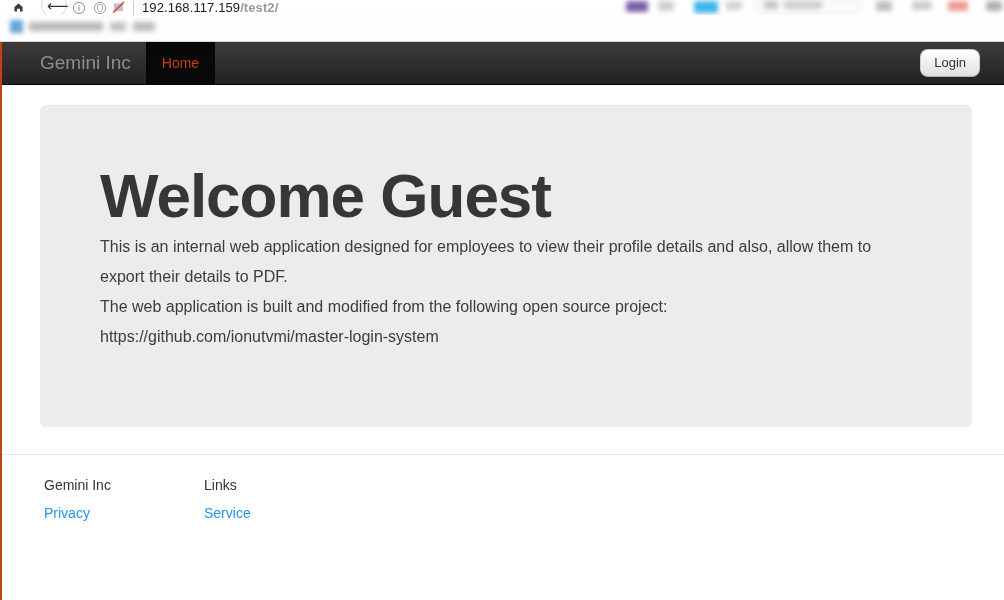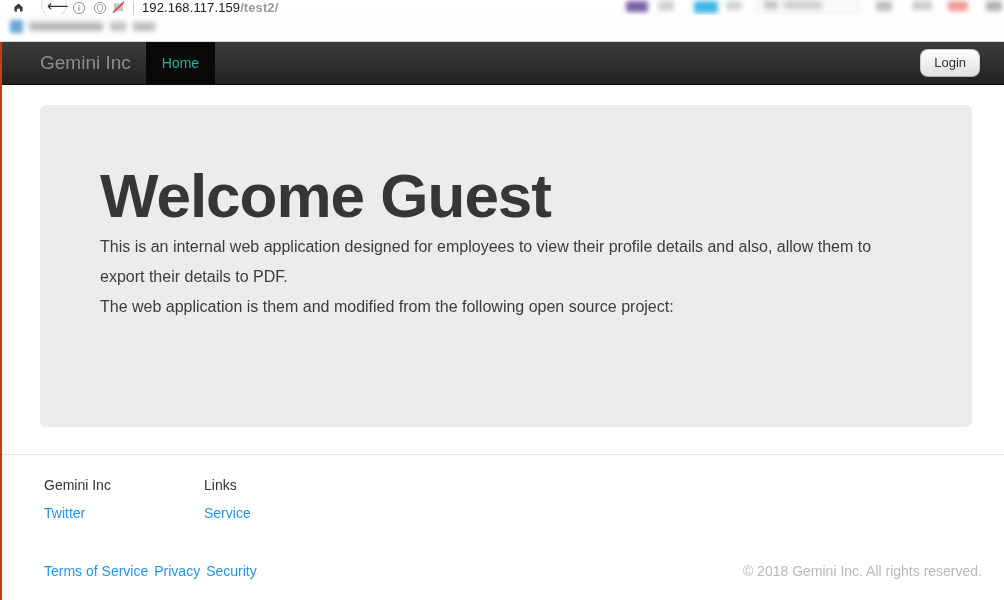--- a/index.html
+++ b/index.html
@@ -109,21 +109,21 @@
   #nav-links { display: flex; align-items: stretch; }
   .nav-link {
     display: flex; align-items: center;
     padding: 0 16px;
     font-size: 14px; color: #9d9d9d;
     white-space: nowrap;
     text-decoration: none;
   }
   .nav-link.active {
     background: #090909;
-    color: #14b8a6;
+    color: #c2410c;
     box-shadow: inset 0 3px 8px rgba(0,0,0,0.125);
   }
   #navbar-right {
     margin-left: auto;
     display: flex; align-items: center;
     padding-right: 24px;
   }
   #login-button {
     font-family: "Liberation Sans", sans-serif;
     font-size: 13px; color: #333;
@@ -280,42 +280,35 @@
     </div>
     <div id="navbar-right">
       <button id="login-button">Login</button>
     </div>
   </div>
 
   <div id="container">
     <div id="jumbotron">
       <h1 id="welcome-heading">Welcome Guest</h1>
       <p class="jumbo-text" id="jumbo-para-1">This is an internal web application designed for employees to view their profile details and also, allow them to export their details to PDF.</p>
-      <p class="jumbo-text" id="jumbo-para-2">The web application is them and modified from the following open source project:</p>
+      <p class="jumbo-text" id="jumbo-para-2">The web application is built and modified from the following open source project:</p>
+      <p class="jumbo-text" id="jumbo-para-3">https://github.com/ionutvmi/master-login-system</p>
     </div>
   </div>
 
   <div id="footer">
     <div id="footer-cols">
 
       <div class="footer-col">
         <div class="footer-col-title">Gemini Inc</div>
-        <a class="footer-link">Twitter</a>
+        <a class="footer-link">Privacy</a>
       </div>
 
       <div class="footer-col">
         <div class="footer-col-title">Links</div>
         <a class="footer-link">Service</a>
       </div>
 
     </div>
 
-    <div id="footer-bottom">
-      <div id="footer-legal">
-        <a class="footer-link">Terms of Service</a>
-        <a class="footer-link">Privacy</a>
-        <a class="footer-link">Security</a>
-      </div>
-      <div id="copyright">© 2018 Gemini Inc. All rights reserved.</div>
-    </div>
   </div>
 
 </div>
 
 </body></html>

